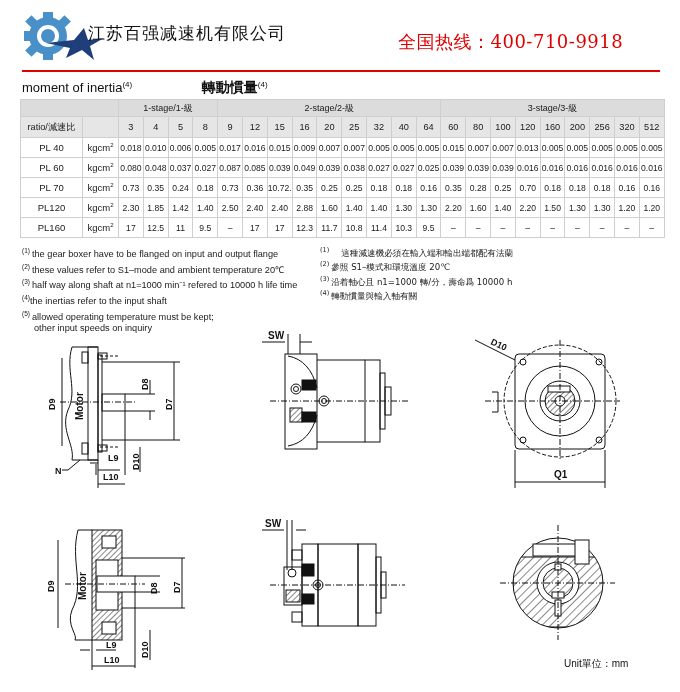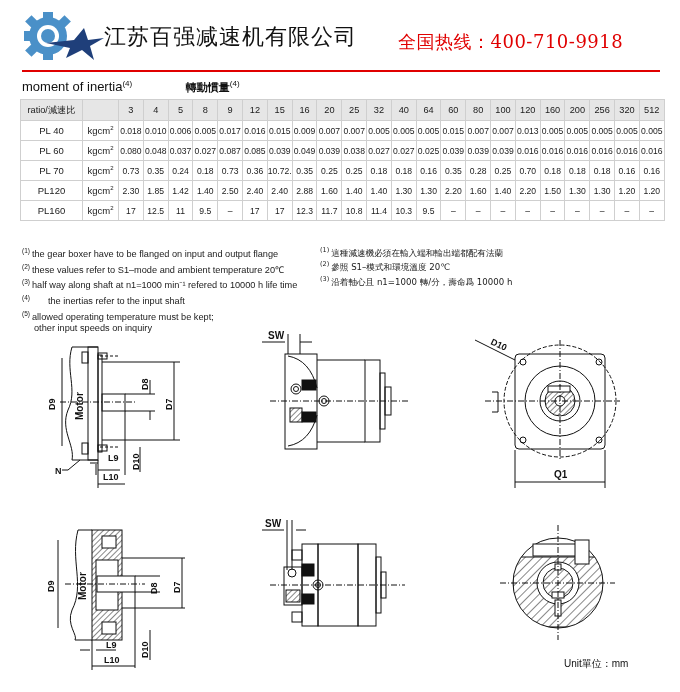--- a/index.html
+++ b/index.html
@@ -1,24 +1,24 @@
 <!DOCTYPE html>
 <html><head>
 <meta charset="utf-8">
 <style>
   html, body { margin:0; padding:0; background:#ffffff; }
   body { width:680px; height:692px; position:relative; overflow:hidden; font-family:"Liberation Sans", sans-serif; color:#222; }
   .abs { position:absolute; }
   .logo { left:22px; top:10px; width:82px; height:52px; }
-  .company { left:104px; top:22px; font-size:22px; color:#111; letter-spacing:1px; font-family:"DejaVu Sans", sans-serif; }
+  .company { left:88px; top:22px; font-size:17px; color:#111; letter-spacing:1px; font-family:"DejaVu Sans", sans-serif; }
   .hotline { left:398px; top:30px; font-size:18px; color:#e00000; font-family:"DejaVu Serif", serif; letter-spacing:0.5px; }
   .redline { left:22px; top:70px; width:638px; height:2px; background:#e00000; }
   .section-title { left:22px; top:79px; font-size:13px; color:#111; }
   .section-title sup { font-size:8px; }
-  .section-title .cn { margin-left:10px; font-weight:bold; font-family:"DejaVu Sans", sans-serif; font-size:11px;padding-left:40px; }
+  .section-title .cn { margin-left:26px; font-weight:bold; font-family:"DejaVu Sans", sans-serif; font-size:14px;padding-left:40px; }
 
   table.inertia { position:absolute; left:20px; top:99px; border-collapse:collapse; table-layout:fixed; font-size:8.6px; color:#1a1a1a; }
   table.inertia td { border:1px solid #cfcfcf; text-align:center; padding:0; white-space:nowrap; overflow:hidden; }
   table.inertia tr.stage td { background:#dcdcdc; height:16px; font-size:9px; }
   table.inertia tr.ratios td { background:#e6e6e6; height:20px; font-size:9.2px; }
   table.inertia tr.data td { background:#ffffff; height:19px; }
   table.inertia td.model { font-size:9.5px; }
   table.inertia td.unit { font-size:9.5px; }
   table.inertia td.unit sup { font-size:6px; }
 
@@ -81,20 +81,26 @@
       <col style="width: 24.8px;">
       <col style="width: 24.8px;">
       <col style="width: 24.8px;">
       <col style="width: 24.8px;">
       <col style="width: 24.8px;">
       <col style="width: 24.8px;">
       <col style="width: 24.8px;">
       <col style="width: 24.8px;">
     </colgroup>
   <tbody id="tbody">
+      <tr class="stage">
+        <td colspan="2"></td>
+        <td colspan="4">1-stage/1-級</td>
+        <td colspan="9">2-stage/2-級</td>
+        <td colspan="9">3-stage/3-級</td>
+      </tr>
       <tr class="ratios">
         <td>ratio/減速比</td>
         <td></td>
         <td>3</td>
         <td>4</td>
         <td>5</td>
         <td>8</td>
         <td>9</td>
         <td>12</td>
         <td>15</td>
@@ -244,28 +250,29 @@
         <td>–</td>
         <td>–</td>
       </tr>
     </tbody>
 </table>
 
 <div class="abs notes notes-en" id="notes-en">
     <div class="note-line"><sup>(1)</sup><span style="margin-left: 2px;">the gear boxer have to be flanged on input and output flange</span></div>
     <div class="note-line"><sup>(2)</sup><span style="margin-left: 2px;">these values refer to S1–mode and ambient temperature 20℃</span></div>
     <div class="note-line"><sup>(3)</sup><span style="margin-left: 2px;">half way along shaft at n1=1000 min⁻¹ refered to 10000 h life time</span></div>
-    <div class="note-line"><sup>(4)</sup><span style="margin-left: 18px;">the inertias refer to the input shaft</span></div>
+    <div class="note-line"><sup>(4)</sup><span style="margin-left: 0;">the inertias refer to the input shaft</span></div>
     <div class="note-line"><sup>(5)</sup><span style="margin-left: 2px;">allowed operating temperature must be kept;</span></div>
     <div class="note-line indent">other input speeds on inquiry</div>
   </div>
 <div class="abs notes notes-cn" id="notes-cn">
-    <div class="note-line"><sup>(1)</sup><span style="margin-left: 2px;">這種減速機必須在輸入端和輸出端都配有法蘭</span></div>
+    <div class="note-line"><sup>(1)</sup><span style="margin-left: 12px;">這種減速機必須在輸入端和輸出端都配有法蘭</span></div>
     <div class="note-line"><sup>(2)</sup><span style="margin-left: 2px;">參照 S1–模式和環境溫度 20℃</span></div>
     <div class="note-line"><sup>(3)</sup><span style="margin-left: 2px;">沿着軸心且 n1=1000 轉/分，壽命爲 10000 h</span></div>
+    <div class="note-line"><sup>(4)</sup><span style="margin-left: 2px;">轉動慣量與輸入軸有關</span></div>
   </div>
 
 <svg class="drawing" style="left:20px;top:320px" width="210" height="170" viewBox="0 0 210 170" stroke="#111" fill="none" stroke-width="1" font-family="Liberation Sans, sans-serif">
   <path d="M52 27 C 45 50, 58 70, 48 90 C 40 110, 55 125, 52 140"></path>
   <line x1="52" y1="27" x2="78" y2="27"></line>
   <line x1="52" y1="140" x2="78" y2="140"></line>
   <rect x="68" y="27" width="10" height="113"></rect>
   <rect x="78" y="35" width="4" height="97"></rect>
   <rect x="62" y="32" width="6" height="11"></rect>
   <rect x="62" y="123" width="6" height="11"></rect>

